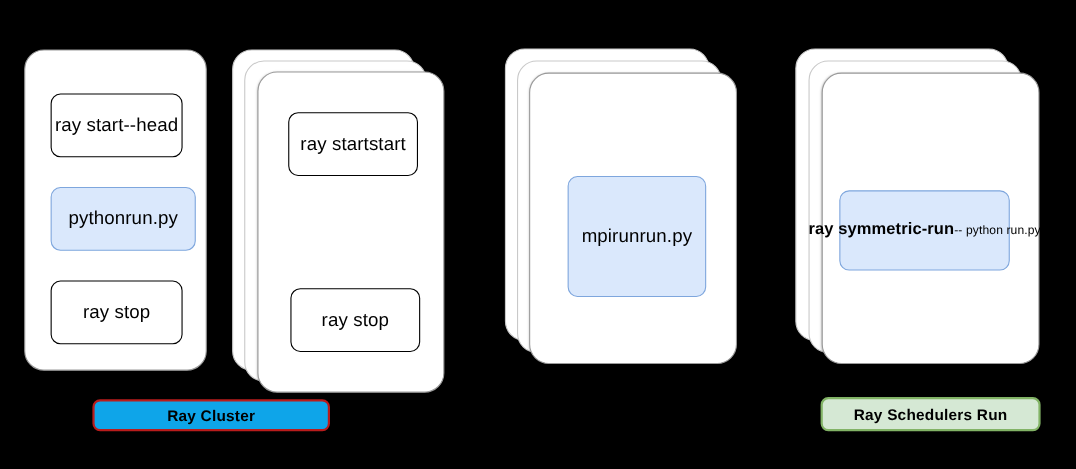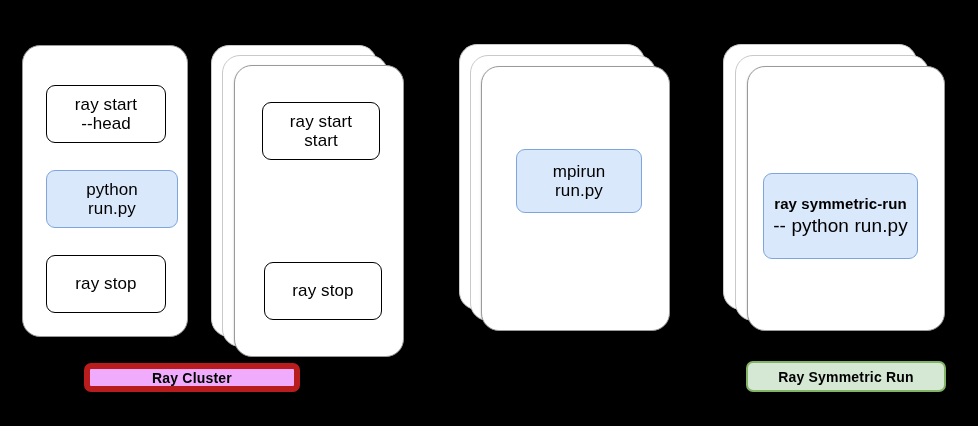--- a/index.html
+++ b/index.html
@@ -36,52 +36,52 @@
   .card.back {
     border-color: #c9c9c9;
   }
 
   
   .cmd {
     position: absolute;
     box-sizing: border-box;
     border-radius: 9px;
     display: flex;
-    flex-direction: column;
+    flex-direction: row;
     align-items: center;
     justify-content: center;
     text-align: center;
     line-height: 1.12;
     font-size: 17px;
     letter-spacing: 0.1px;
     background: #ffffff;
     border: 1px solid #000000;
   }
   .cmd.blue {
     background: #dae8fc;
     border: 1px solid #7ea6dd;
   }
   .cmd .l1, .cmd .l2 { display: block; white-space: nowrap; }
 
   .cmd.two-line .l1 { font-weight: bold; font-size: 15px; }
-  .cmd.two-line .l2 { font-size: 19px; margin-top: 2px; }
+  .cmd.two-line .l2 { font-size: 11px; margin-top: 2px; }
 
   
   .grouplabel {
     position: absolute;
     box-sizing: border-box;
     display: flex;
     align-items: center;
     justify-content: center;
     border-radius: 7px;
     font-size: 14px;
     font-weight: bold;
     letter-spacing: 0.2px;
-    background: #f0abfc;
-    border: 6px solid #b91c1c;
+    background: #0ea5e9;
+    border: 2px solid #b91c1c;
     box-shadow: 0 1px 2px rgba(0,0,0,0.3);
   }
   .grouplabel.green {
     background: #d5e8d4;
     border: 2px solid #82b366;
   }
 </style>
 </head>
 <body>
 
@@ -117,32 +117,32 @@
   </div>
 
   <div class="grouplabel" style="left:84px; top:363px; width:216px; height:29px;">
     <span>Ray Cluster</span>
   </div>
 
   <div class="card back" style="left:459px; top:44px; width:186px; height:266px;"></div>
   <div class="card back" style="left:470px; top:55px; width:186px; height:266px;"></div>
   <div class="card front" style="left:481px; top:66px; width:189px; height:265px;"></div>
 
-  <div class="cmd blue" style="left:516px; top:149px; width:126px; height:64px;align-items:center;">
+  <div class="cmd blue" style="left:516px; top:160px; width:126px; height:110px;align-items:center;">
     <span class="l1">mpirun</span>
     <span class="l2">run.py</span>
   </div>
 
 
   <div class="card back" style="left:723px; top:44px; width:194px; height:266px;"></div>
   <div class="card back" style="left:735px; top:55px; width:194px; height:266px;"></div>
   <div class="card front" style="left:747px; top:66px; width:198px; height:265px;"></div>
 
-  <div class="cmd blue two-line" style="left:763px; top:173px; width:155px; height:86px;">
+  <div class="cmd blue two-line" style="left:763px; top:173px; width:155px; height:73px;">
     <span class="l1">ray symmetric-run</span>
     <span class="l2">-- python run.py</span>
   </div>
 
   <div class="grouplabel green" style="left:746px; top:361px; width:200px; height:31px;">
-    <span>Ray Symmetric Run</span>
+    <span>Ray Schedulers Run</span>
   </div>
 
 </div>
 
 </body></html>

